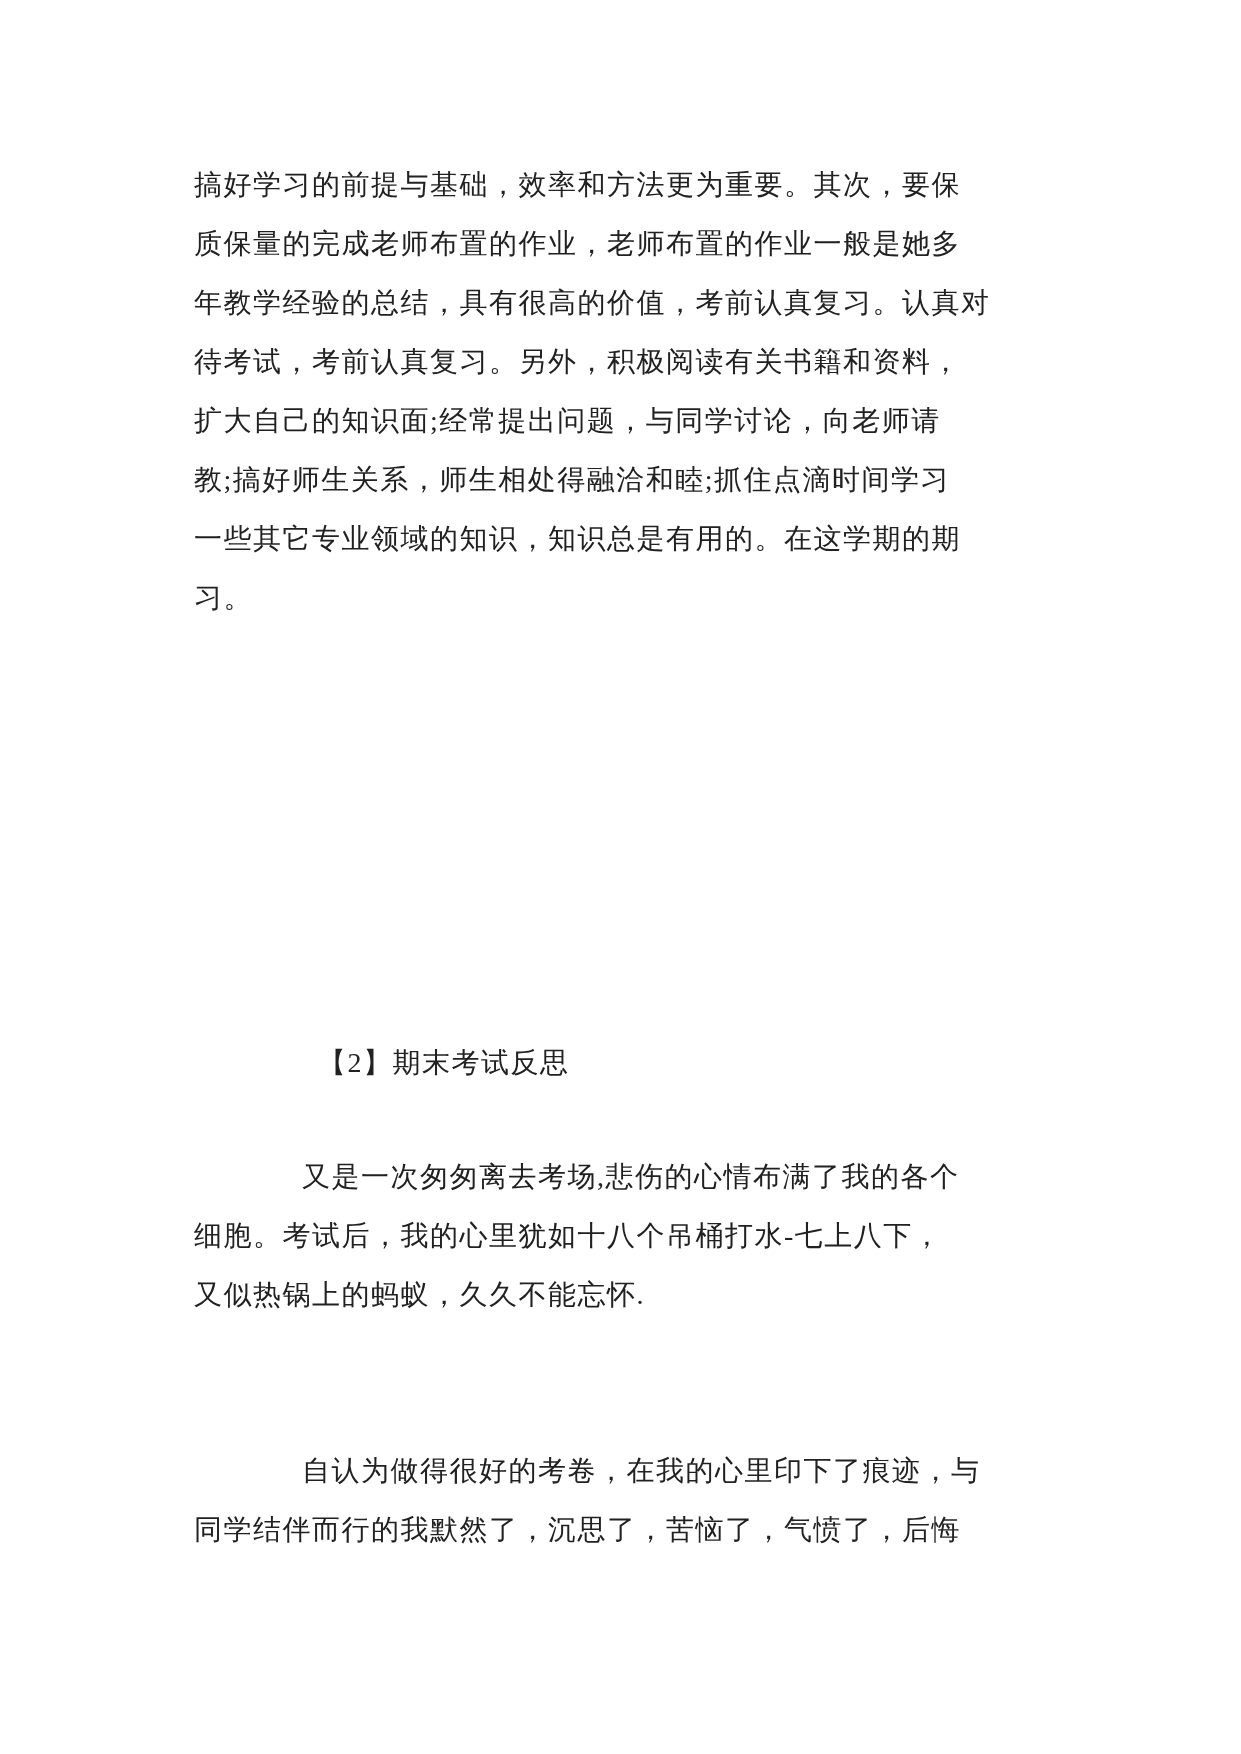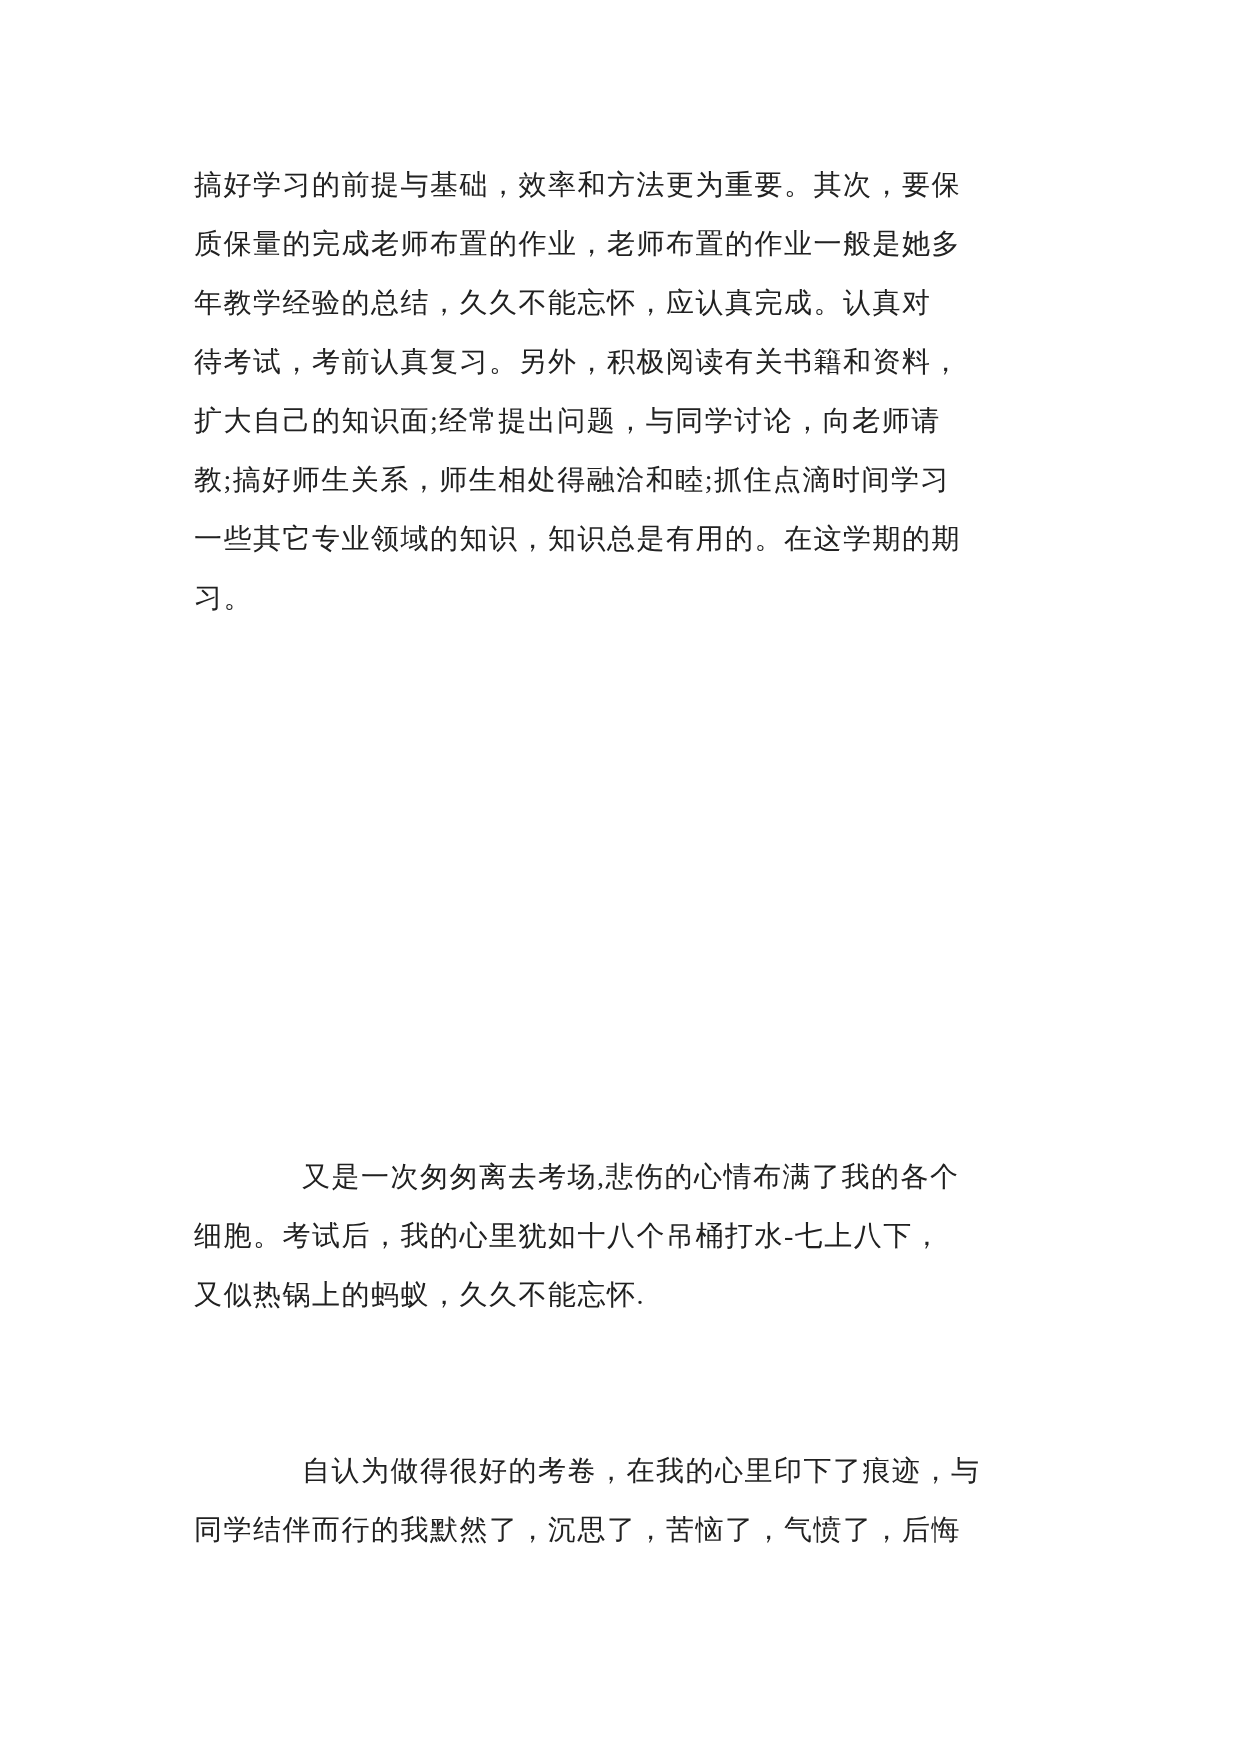--- a/index.html
+++ b/index.html
@@ -38,29 +38,32 @@
   }
 </style>
 </head>
 <body>
 
 <div class="page">
 
   <div class="para" style="top:155px">
     <div class="line">搞好学习的前提与基础，效率和方法更为重要。其次，要保</div>
     <div class="line">质保量的完成老师布置的作业，老师布置的作业一般是她多</div>
-    <div class="line">年教学经验的总结，久久不能忘怀，应认真完成。认真对</div>
+    <div class="line">年教学经验的总结，具有很高的价值，考前认真复习。认真对</div>
     <div class="line">待考试，考前认真复习。另外，积极阅读有关书籍和资料，</div>
     <div class="line">扩大自己的知识面;经常提出问题，与同学讨论，向老师请</div>
     <div class="line">教;搞好师生关系，师生相处得融洽和睦;抓住点滴时间学习</div>
     <div class="line">一些其它专业领域的知识，知识总是有用的。在这学期的期</div>
     <div class="line">习。</div>
   </div>
 
 
+  <div class="para" style="top:1033px">
+    <div class="line heading-line">【2】期末考试反思</div>
+  </div>
 
   <div class="para" style="top:1441px">
     <div class="line indent">自认为做得很好的考卷，在我的心里印下了痕迹，与</div>
     <div class="line">同学结伴而行的我默然了，沉思了，苦恼了，气愤了，后悔</div>
   </div>
 
   <div class="para" style="top:1147px">
     <div class="line indent">又是一次匆匆离去考场,悲伤的心情布满了我的各个</div>
     <div class="line">细胞。考试后，我的心里犹如十八个吊桶打水-七上八下，</div>
     <div class="line">又似热锅上的蚂蚁，久久不能忘怀.</div>

